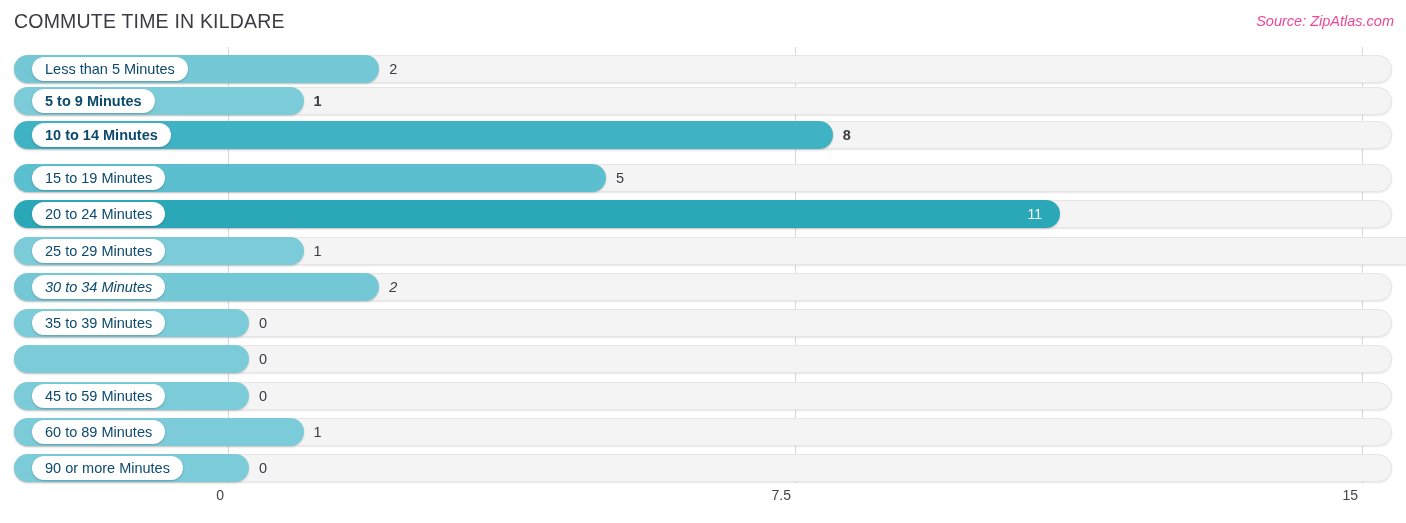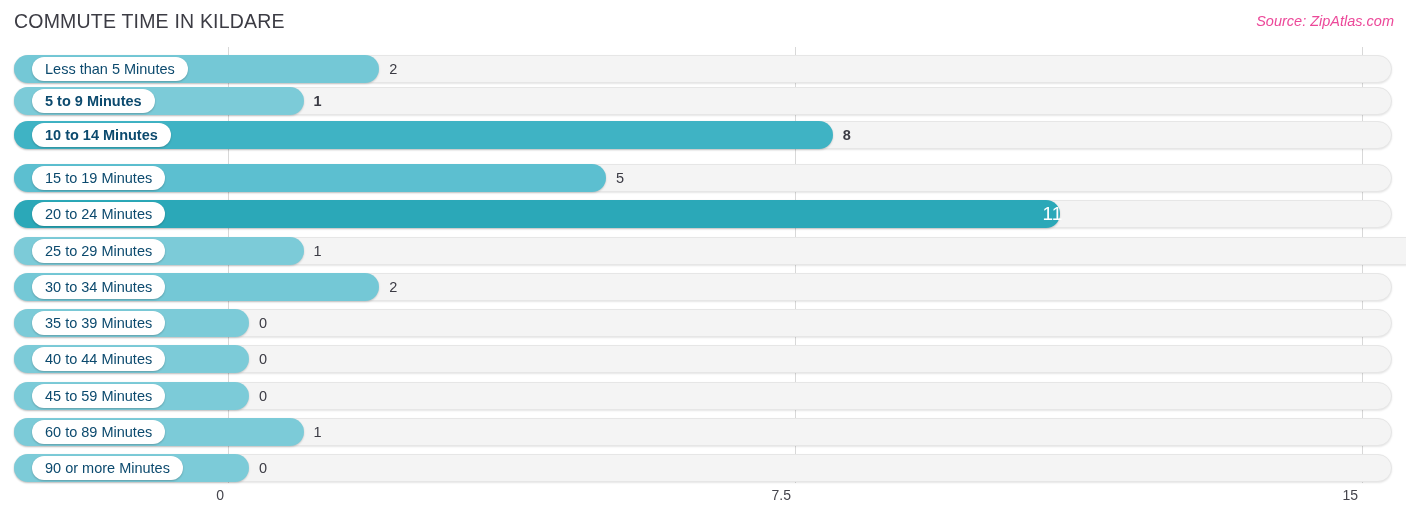--- a/index.html
+++ b/index.html
@@ -121,24 +121,23 @@
     line-height: 28px;
     font-size: 14.5px;
     color: #3b3b44;
     white-space: nowrap;
   }
   .value-in {
     position: absolute;
     top: 0;
     height: 28px;
     line-height: 28px;
-    font-size: 19px;
+    font-size: 14px;
     color: #ffffff;
     white-space: nowrap;
-    margin-left: 15px;
   }
 
   
   .axis {
     position: absolute;
     left: 0;
     top: 485px;
     width: 1406px;
     height: 38px;
   }
@@ -197,36 +196,35 @@
           <div class="bar" style="width: 1045.6px; background: rgb(43, 168, 184);"></div>
           <div class="label-pill">20 to 24 Minutes</div>
           <div class="value-in" style="left: 1013.6px;">11</div>
         </div>
         <div class="row" style="top: 191.5px; padding-left: 28px;">
           <div class="track"></div>
           <div class="bar" style="width: 289.6px; background: rgb(124, 203, 216);"></div>
           <div class="label-pill">25 to 29 Minutes</div>
           <div class="value-out" style="left: 299.6px;">1</div>
         </div>
-        <div class="row" style="top: 227.8px;">
+        <div class="row" style="top: 227.8px; font-style: italic;">
           <div class="track"></div>
           <div class="bar" style="width: 365.2px; background: rgb(116, 200, 214);"></div>
           <div class="label-pill">30 to 34 Minutes</div>
           <div class="value-out" style="left: 375.2px;">2</div>
         </div>
         <div class="row" style="top: 264.1px;">
           <div class="track"></div>
           <div class="bar" style="width: 235px; background: rgb(124, 203, 216);"></div>
           <div class="label-pill">35 to 39 Minutes</div>
           <div class="value-out" style="left: 245px;">0</div>
         </div>
         <div class="row" style="top: 300.4px;">
           <div class="track"></div>
           <div class="bar" style="width: 235px; background: rgb(124, 203, 216);"></div>
-          <div class="label-pill">40 to 44 Minutes</div>
           <div class="value-out" style="left: 245px;">0</div>
         </div>
         <div class="row" style="top: 336.7px;">
           <div class="track"></div>
           <div class="bar" style="width: 235px; background: rgb(124, 203, 216);"></div>
           <div class="label-pill">45 to 59 Minutes</div>
           <div class="value-out" style="left: 245px;">0</div>
         </div>
         <div class="row" style="top: 373px;">
           <div class="track"></div>

